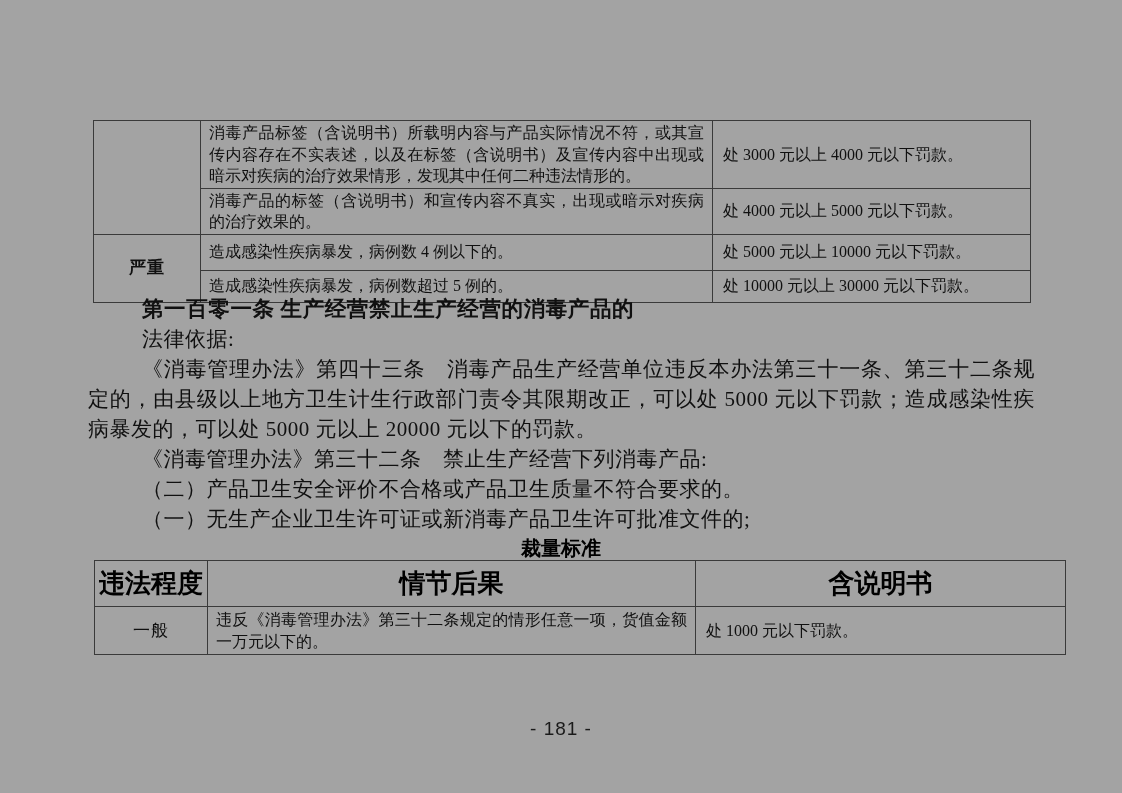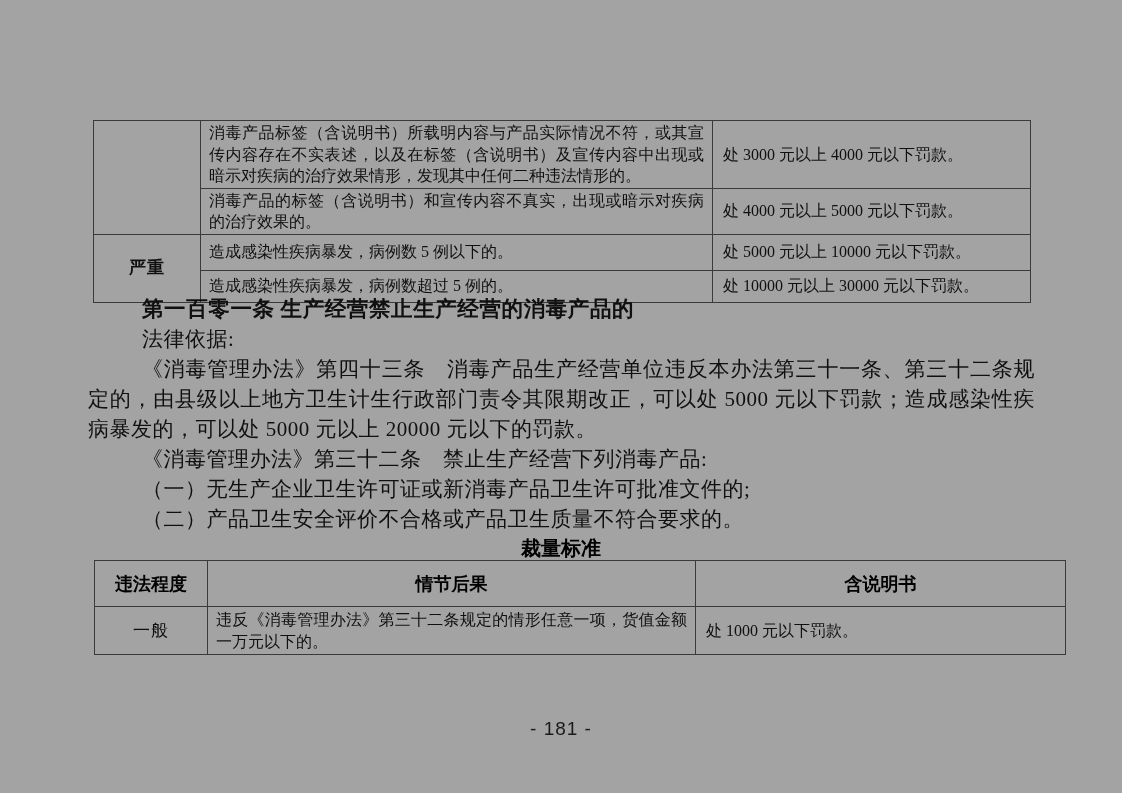--- a/index.html
+++ b/index.html
@@ -33,21 +33,21 @@
   
   .t2-title {
     position:absolute; left:0; top:535px; width:1122px; text-align:center;
     font-family:"Liberation Sans", sans-serif; font-weight:bold; font-size:20px;
     color:#000;
   }
 
   
   .t2 { left:94px; top:560px; width:971px; }
   .t2 th {
-    font-family:"Liberation Sans", sans-serif; font-weight:bold; font-size:18px;
+    font-family:"Liberation Sans", sans-serif; font-weight:bold; font-size:26px;
     height:46px; text-align:center; vertical-align:middle; color:#000;
   }
   .t2 td { font-size:16px; line-height:22px; padding:1px 8px; vertical-align:middle; }
   .t2 .deg { text-align:center; font-weight:normal; font-size:17px; letter-spacing:1px; }
   .t2 .cons { text-align:justify; }
   .t2 .pen { padding-left:10px; }
   .t2 .r1 { height:48px; }
 
   
   .pageno {
@@ -72,37 +72,37 @@
         <td class="deg" rowspan="2"></td>
         <td class="cons">消毒产品标签（含说明书）所载明内容与产品实际情况不符，或其宣传内容存在不实表述，以及在标签（含说明书）及宣传内容中出现或暗示对疾病的治疗效果情形，发现其中任何二种违法情形的。</td>
         <td class="pen">处 3000 元以上 4000 元以下罚款。</td>
       </tr>
       <tr class="r2">
         <td class="cons">消毒产品的标签（含说明书）和宣传内容不真实，出现或暗示对疾病的治疗效果的。</td>
         <td class="pen">处 4000 元以上 5000 元以下罚款。</td>
       </tr>
       <tr class="r3">
         <td class="deg" rowspan="2">严重</td>
-        <td class="cons">造成感染性疾病暴发，病例数 5 例以下的。</td>
+        <td class="cons">造成感染性疾病暴发，病例数 4 例以下的。</td>
         <td class="pen">处 5000 元以上 10000 元以下罚款。</td>
       </tr>
       <tr class="r4">
         <td class="cons">造成感染性疾病暴发，病例数超过 5 例的。</td>
         <td class="pen">处 10000 元以上 30000 元以下罚款。</td>
       </tr>
     </tbody>
   </table>
 
   <div class="content">
     <h2>第一百零一条 生产经营禁止生产经营的消毒产品的</h2>
     <p>法律依据:</p>
     <p class="just">《消毒管理办法》第四十三条　消毒产品生产经营单位违反本办法第三十一条、第三十二条规定的，由县级以上地方卫生计生行政部门责令其限期改正，可以处 5000 元以下罚款；造成感染性疾病暴发的，可以处 5000 元以上 20000 元以下的罚款。</p>
     <p>《消毒管理办法》第三十二条　禁止生产经营下列消毒产品:</p>
+    <p>（二）产品卫生安全评价不合格或产品卫生质量不符合要求的。</p>
     <p>（一）无生产企业卫生许可证或新消毒产品卫生许可批准文件的;</p>
-    <p>（二）产品卫生安全评价不合格或产品卫生质量不符合要求的。</p>
   </div>
 
   <div class="t2-title">裁量标准</div>
 
   <table class="t2">
     <colgroup>
       <col style="width:113px">
         <col style="width:488px">
         <col style="width:370px">
     </colgroup>

